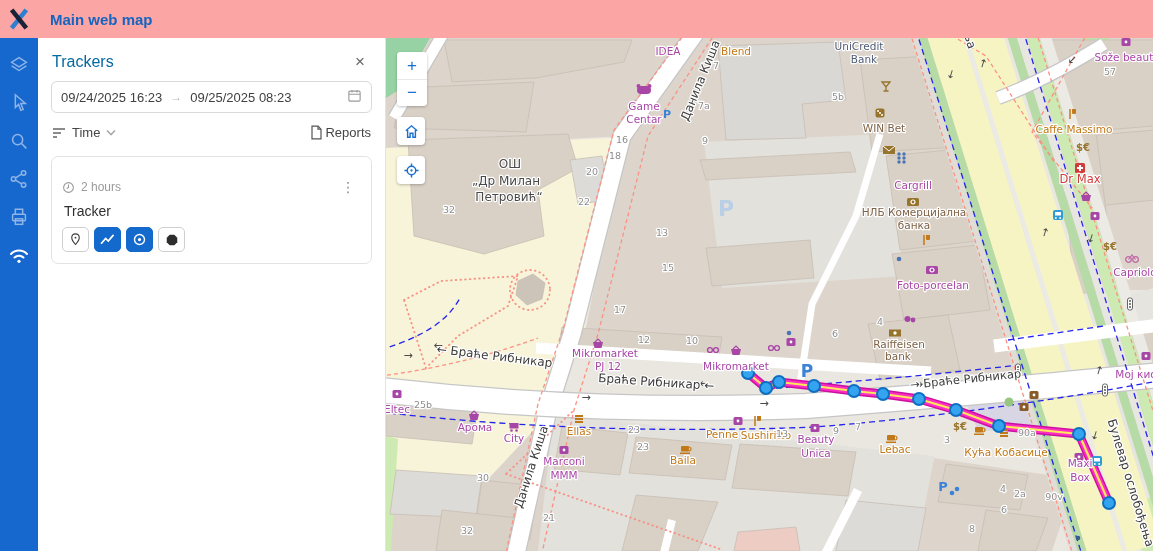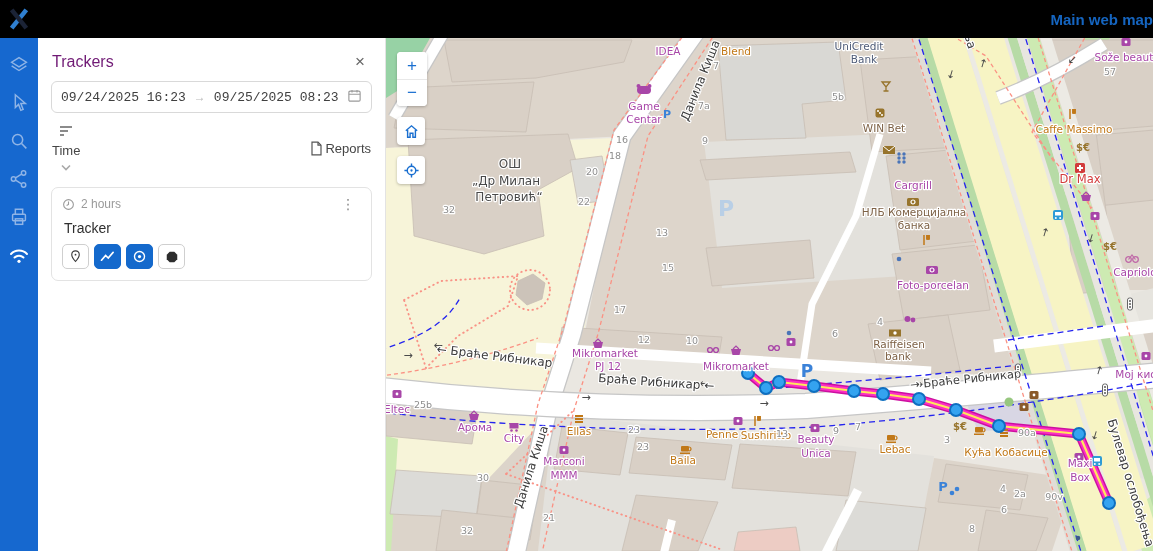--- a/index.html
+++ b/index.html
@@ -1,37 +1,37 @@
 <!DOCTYPE html>
 <html><head>
 <meta charset="utf-8">
 <style>
   html,body{margin:0;padding:0;width:1153px;height:551px;overflow:hidden;
     font-family:"Liberation Sans",sans-serif;background:#fff;}
   .app{width:1153px;height:551px;display:flex;flex-direction:column;}
-  .header{height:38px;background:#000000;display:flex;align-items:center;flex:0 0 38px;justify-content:space-between;}
+  .header{height:38px;background:#fca5a5;display:flex;align-items:center;flex:0 0 38px;}
   .logo{width:38px;display:flex;align-items:center;justify-content:center;}
   .title{color:#1565c0;font-weight:bold;font-size:15px;margin-left:12px;}
   .body{flex:1;display:flex;min-height:0;}
   .sidebar{width:38px;background:#1668cf;display:flex;flex-direction:column;align-items:center;padding-top:10px;gap:4px;flex:0 0 38px;}
   .side-btn{width:34px;height:34px;display:flex;align-items:center;justify-content:center;cursor:pointer;background:none;border:none;padding:0;}
   .panel{width:347px;background:#fff;border-right:1px solid #e3e3e3;position:relative;flex:0 0 347px;}
   .panel-head{display:flex;align-items:center;justify-content:space-between;padding:14px 14px 10px 14px;}
-  .panel-title{font-size:16px;color:#701a75;font-weight:500;}
+  .panel-title{font-size:16px;color:#0369a1;font-weight:500;}
   .close-x{color:#666;font-size:17px;line-height:1;cursor:pointer;background:none;border:none;}
   .daterange{margin:0 13px;border:1px solid #d9d9d9;border-radius:6px;height:30px;display:flex;align-items:center;padding:0 9px;gap:8px;}
-  .datetext{font-size:13px;color:#404040;white-space:nowrap;font-family:Liberation Mono, monospace;}
+  .datetext{font-size:13px;color:#404040;white-space:nowrap;}
   .datearrow{color:#b9b9b9;font-size:12px;}
   .cal{margin-left:auto;}
   .filt-row{display:flex;align-items:center;margin:12px 14px 0 14px;}
-  .time-group{display:flex;align-items:center;gap:6px;cursor:pointer;flex-direction:column;}
+  .time-group{display:flex;align-items:center;gap:6px;cursor:pointer;}
   .time-label{font-size:13px;color:#454545;}
   .reports{margin-left:auto;display:flex;align-items:center;gap:2px;cursor:pointer;}
   .reports-label{font-size:13px;color:#454545;}
-  .card{margin:16px 13px 0 13px;border:1px solid #e3e3e3;border-radius:7px;padding:8px 10px 11px 10px;}
+  .card{margin:16px 13px 0 13px;border:1px solid #e3e3e3;border-radius:7px;padding:22px 10px 11px 10px;}
   .card-row1{display:flex;align-items:center;gap:6px;color:#9a9a9a;font-size:12px;}
   .kebab{margin-left:auto;color:#8a8a8a;font-size:14px;letter-spacing:0;cursor:pointer;background:none;border:none;line-height:1;}
   .card-name{font-size:14px;color:#2f2f2f;margin:8px 0 8px 2px;}
   .mode-row{display:flex;gap:5px;}
   .mode-btn{width:27px;height:25px;border:1px solid #cfcfcf;border-radius:5px;background:#fff;display:flex;align-items:center;justify-content:center;cursor:pointer;padding:0;}
   .mode-btn.active{background:#1469cc;border-color:#1469cc;}
   .map{flex:1;position:relative;background:#eae7e1;overflow:hidden;}
   .map svg.canvas{display:block;}
   .map-controls{position:absolute;left:11px;top:14px;display:flex;flex-direction:column;gap:0;}
   .zoombox{width:30px;background:#fff;border-radius:4px;box-shadow:0 1px 3px rgba(0,0,0,.25);overflow:hidden;}

